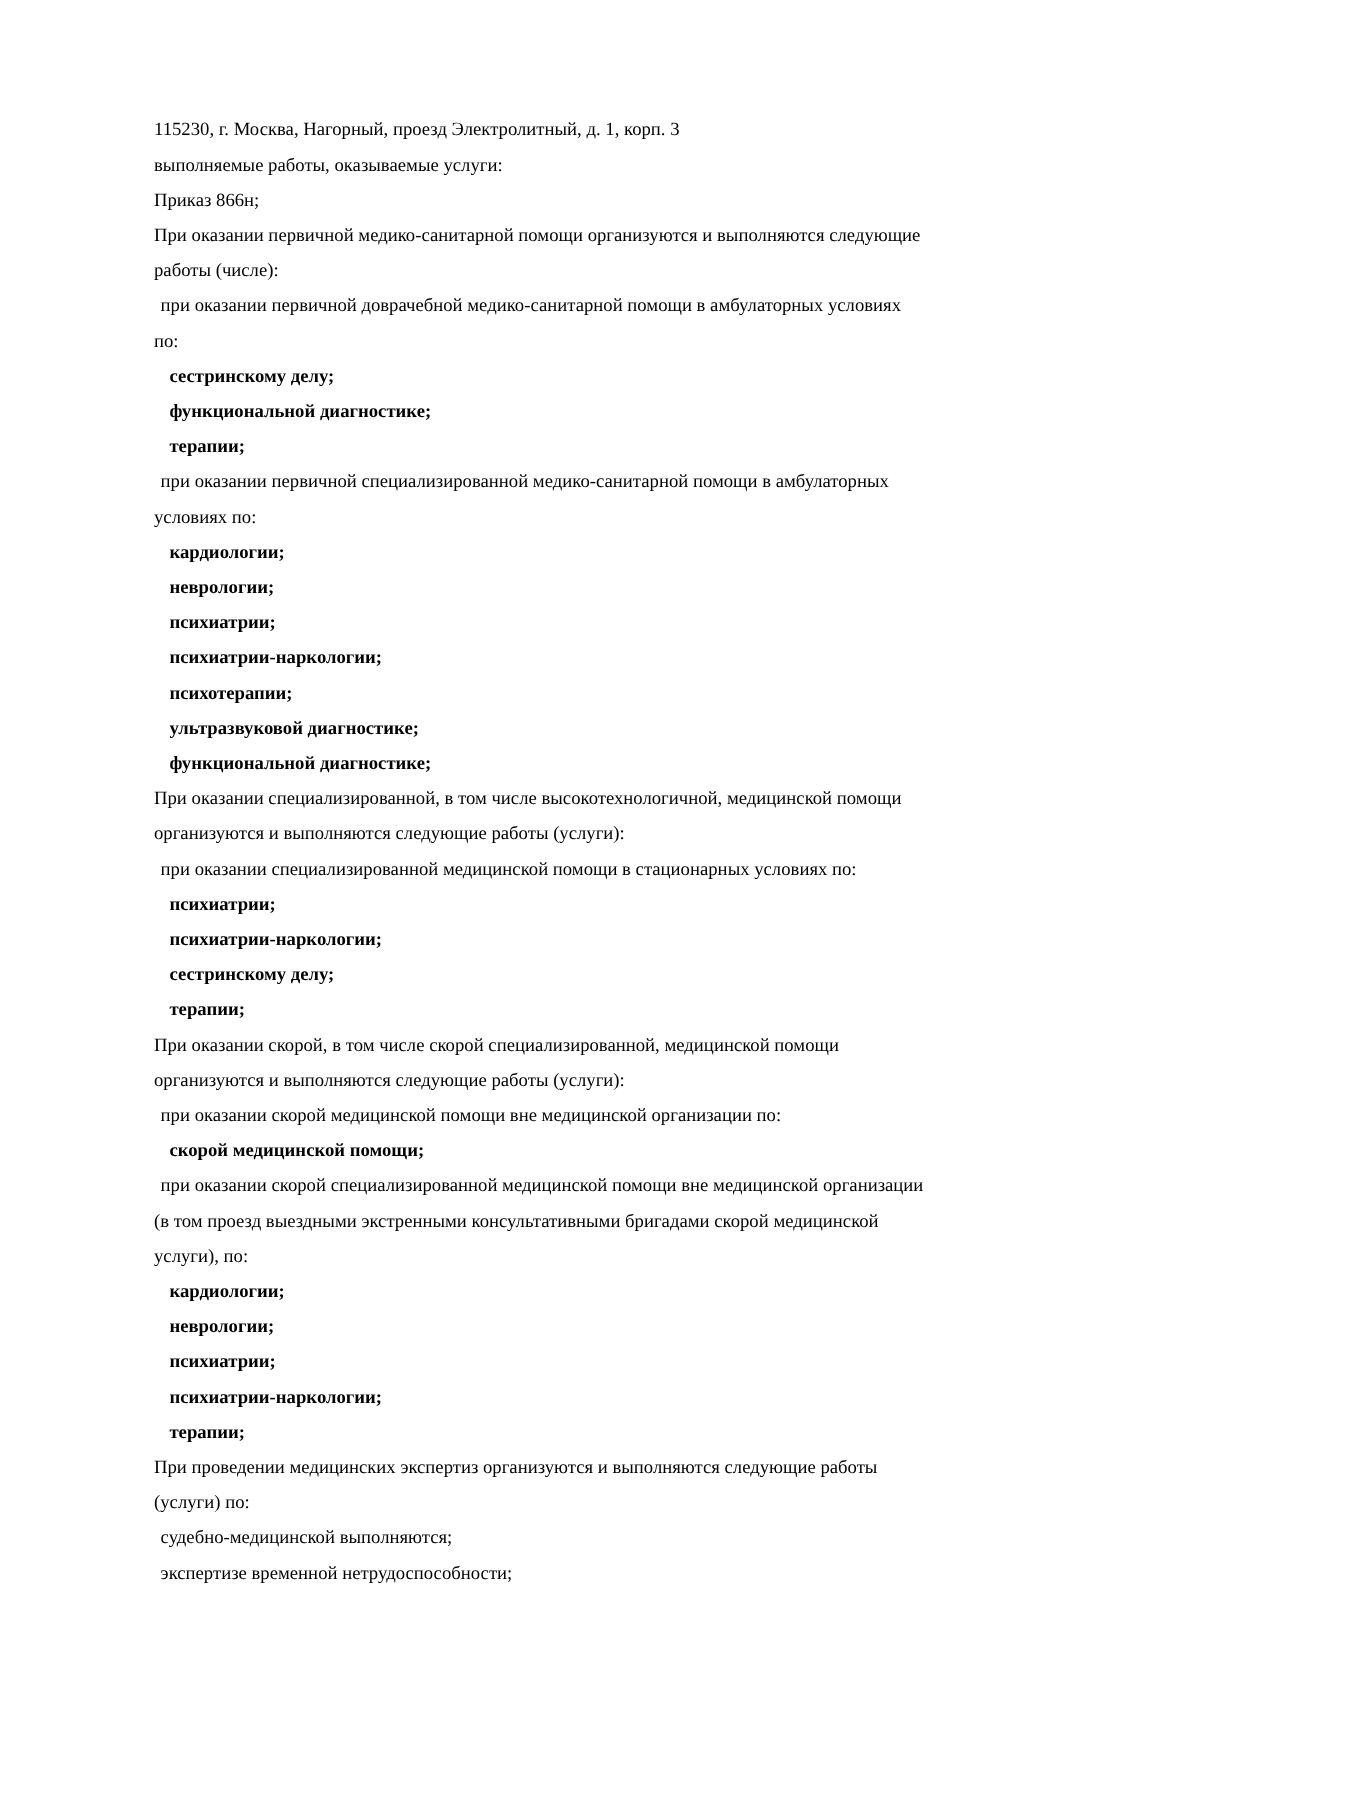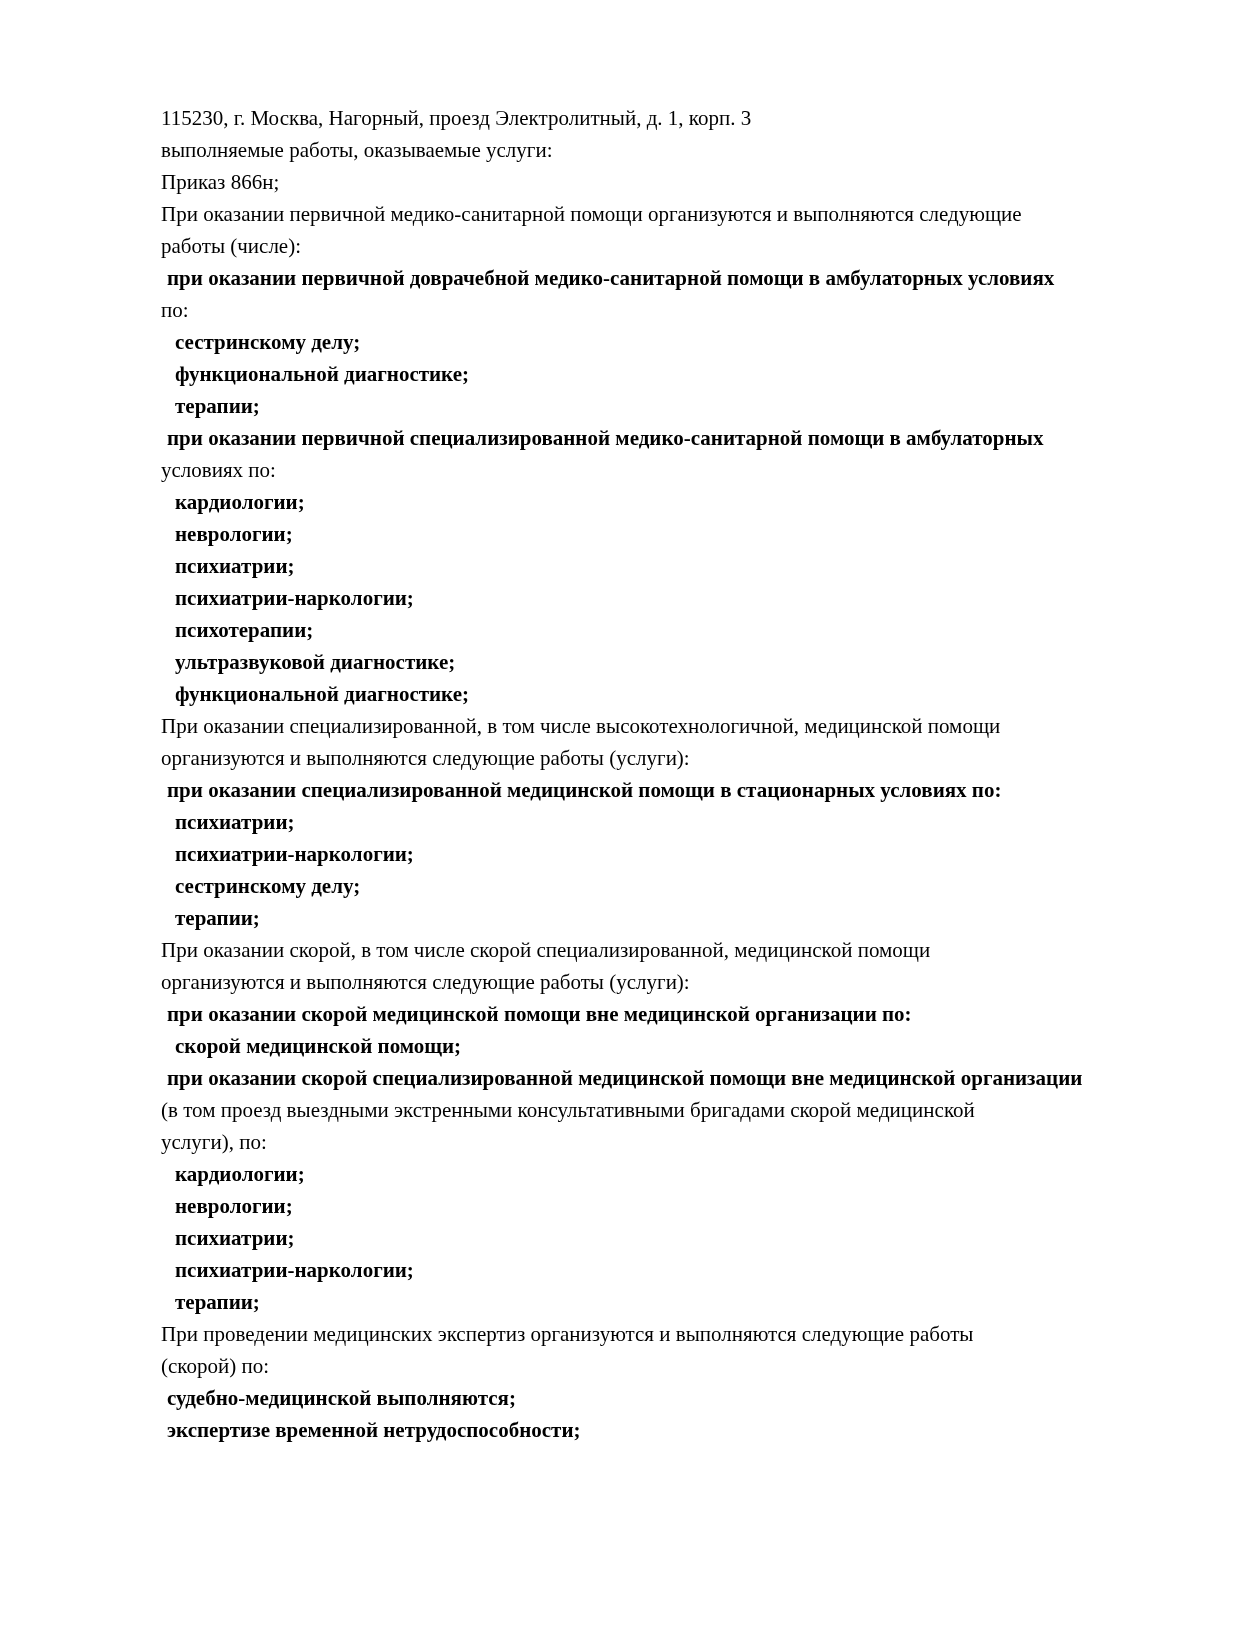--- a/index.html
+++ b/index.html
@@ -13,31 +13,30 @@
     position: relative;
     overflow: hidden;
     font-family: "Liberation Serif", "DejaVu Serif", serif;
   }
   .doc-content {
     position: absolute;
     left: 140px;
     top: 102px;
     width: 970px;
     color: #000000;
-    font-size: 21px;
+    font-size: 17px;
     line-height: 32px;
     font-weight: 400;
-    margin-left: 21px;
   }
   .doc-line {
     white-space: pre;
     min-height: 32px;
   }
   .ind-0 { padding-left: 0; }
-  .ind-1 { padding-left: 6px; font-weight: bold; }
+  .ind-1 { padding-left: 6px; }
   .ind-2 { padding-left: 14px; font-weight: bold; }
 </style>
 </head>
 <body>
 
 <div class="doc-page">
   <div class="doc-content" id="doc-content">
       <div class="doc-line ind-0">115230, г. Москва, Нагорный, проезд Электролитный, д. 1, корп. 3</div>
       <div class="doc-line ind-0">выполняемые работы, оказываемые услуги:</div>
       <div class="doc-line ind-0">Приказ 866н;</div>
@@ -70,17 +69,17 @@
       <div class="doc-line ind-2">скорой медицинской помощи;</div>
       <div class="doc-line ind-1">при оказании скорой специализированной медицинской помощи вне медицинской организации</div>
       <div class="doc-line ind-0">(в том проезд выездными экстренными консультативными бригадами скорой медицинской</div>
       <div class="doc-line ind-0">услуги), по:</div>
       <div class="doc-line ind-2">кардиологии;</div>
       <div class="doc-line ind-2">неврологии;</div>
       <div class="doc-line ind-2">психиатрии;</div>
       <div class="doc-line ind-2">психиатрии-наркологии;</div>
       <div class="doc-line ind-2">терапии;</div>
       <div class="doc-line ind-0">При проведении медицинских экспертиз организуются и выполняются следующие работы</div>
-      <div class="doc-line ind-0">(скорой) по:</div>
+      <div class="doc-line ind-0">(услуги) по:</div>
       <div class="doc-line ind-1">судебно-медицинской выполняются;</div>
       <div class="doc-line ind-1">экспертизе временной нетрудоспособности;</div>
     </div>
 </div>
 
 </body></html>

